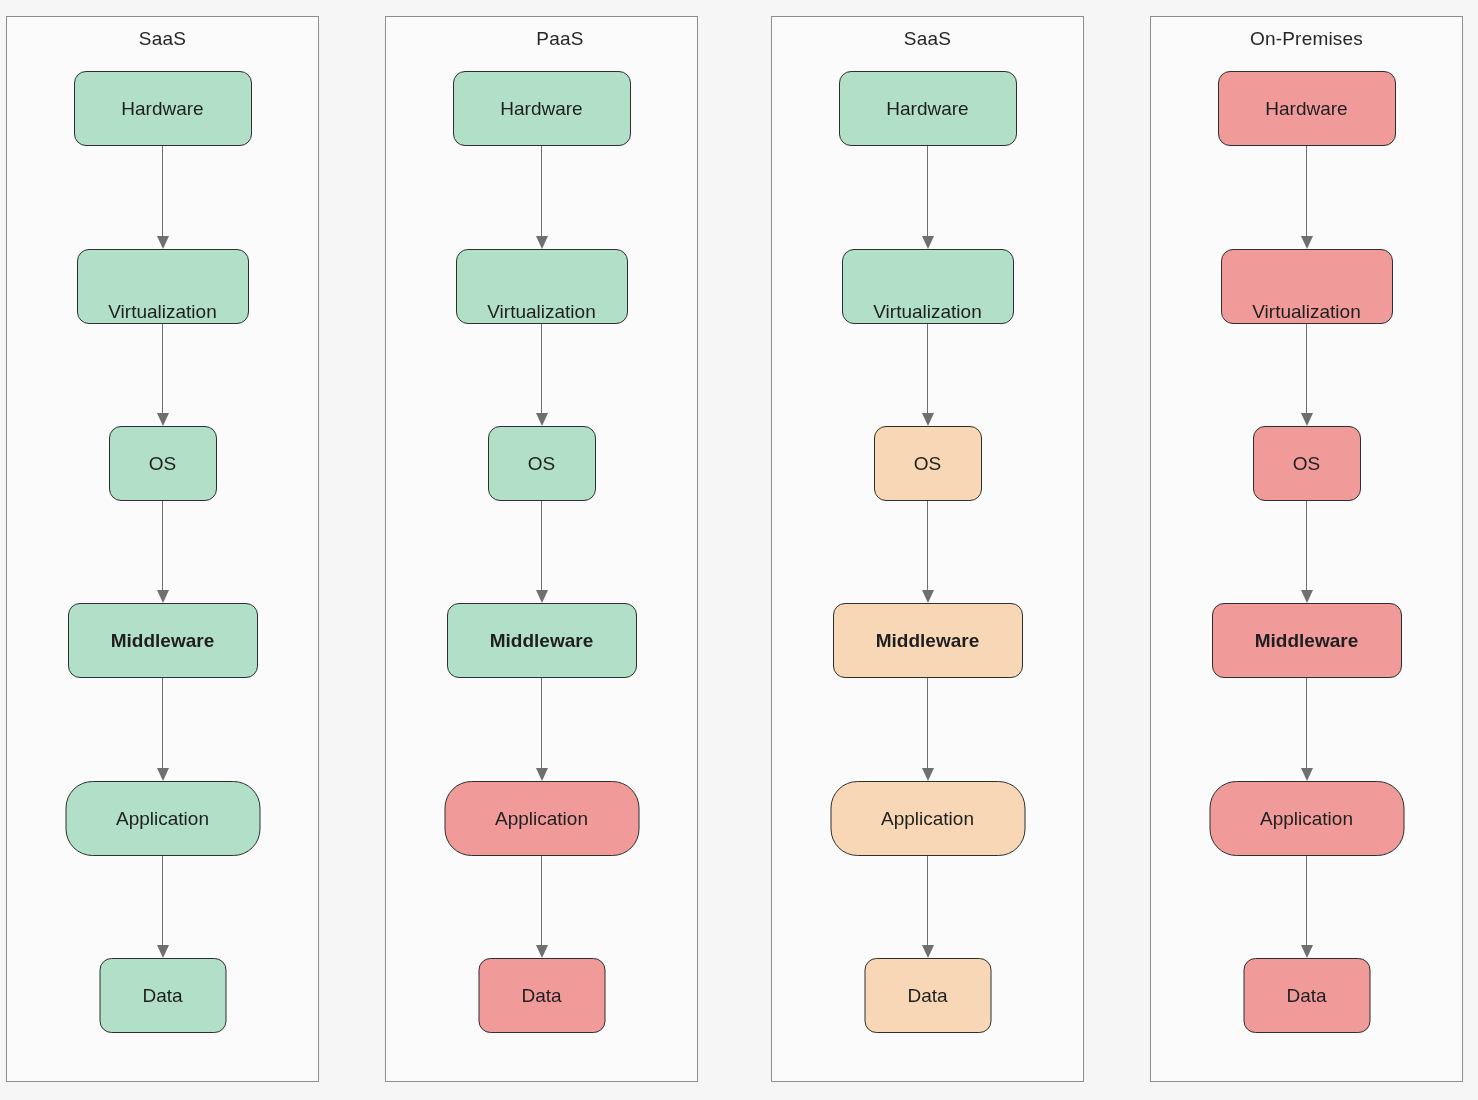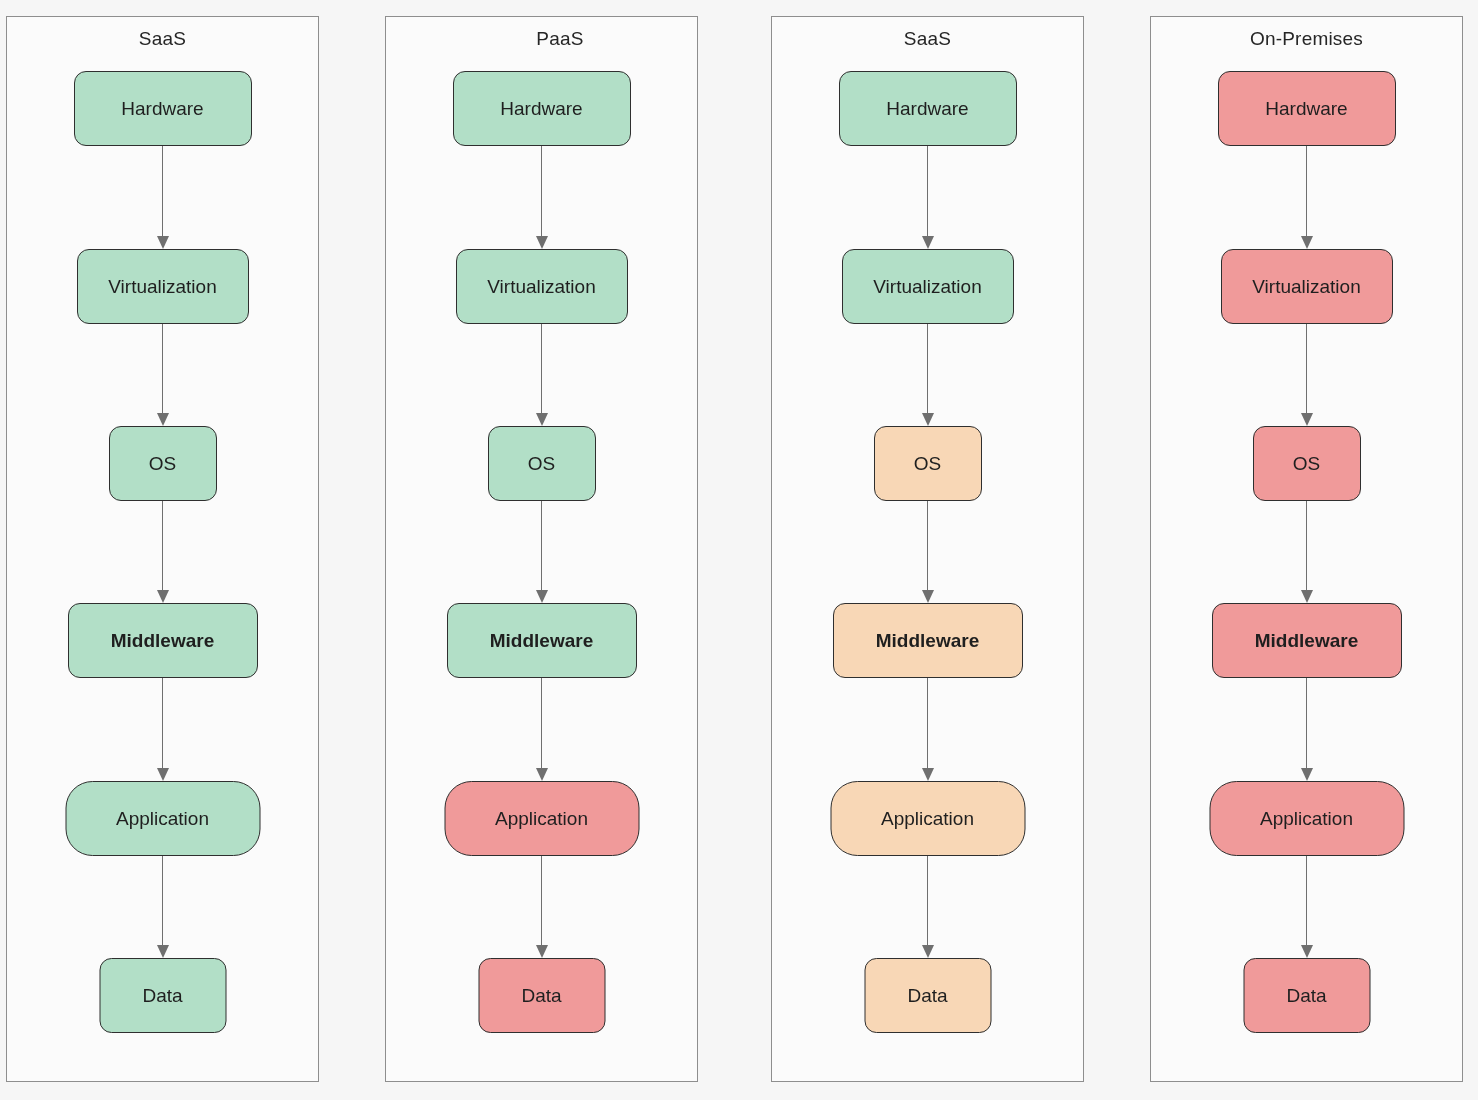--- a/index.html
+++ b/index.html
@@ -25,21 +25,21 @@
     font-size:19px; font-weight:400; color:#262626;
     letter-spacing:.2px;
   }
   .node{
     position:absolute; left:50%; transform:translateX(-50%);
     height:75px; border:1.5px solid var(--node-border);
     border-radius:12px;
     display:flex; align-items:center; justify-content:center;
     font-size:19px; color:var(--text); white-space:nowrap;
   }
-  .r0{width:178px;} .r1{width:172px;} .r2{width:108px;}
+  .r0{width:178px;} .r1{width:172px;align-items:flex-end;} .r2{width:108px;}
   .r3{width:190px;font-weight:bold;} .r4{width:195px;border-radius:27px;} .r5{width:127px;}
   .fill-green{background:var(--green);}
   .fill-orange{background:var(--orange);}
   .fill-red{background:var(--red);}
   .arrow{
     position:absolute; left:50%; transform:translateX(-50%);
     width:14px; display:flex; flex-direction:column; align-items:center;
   }
   .arrow-line{
     flex:1 1 auto; width:1.5px; background:var(--arrow);

